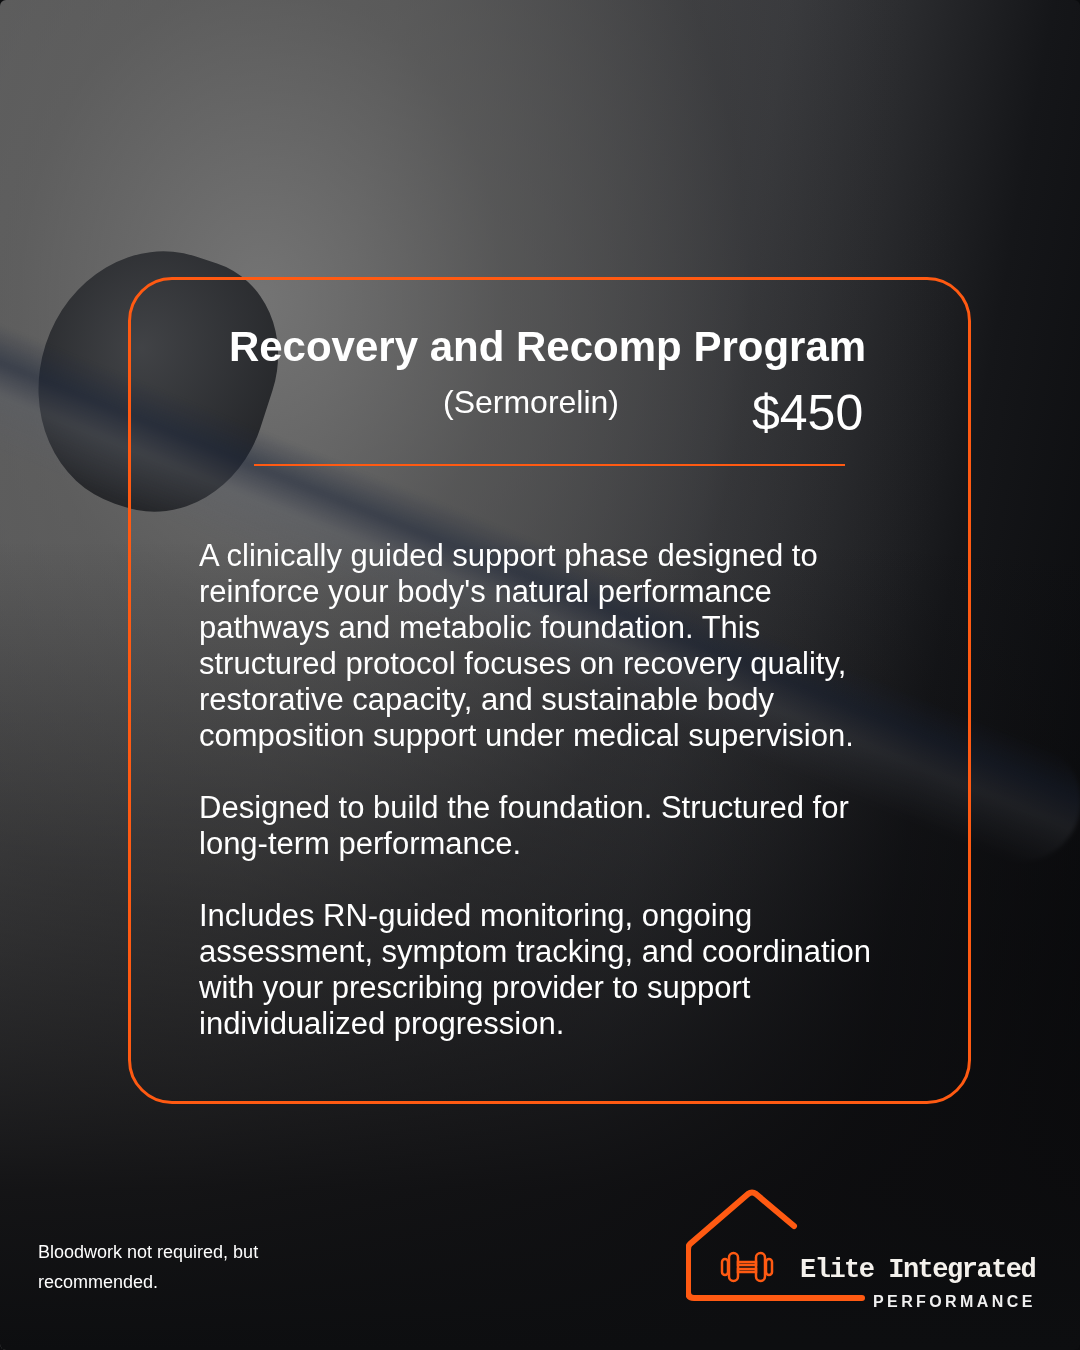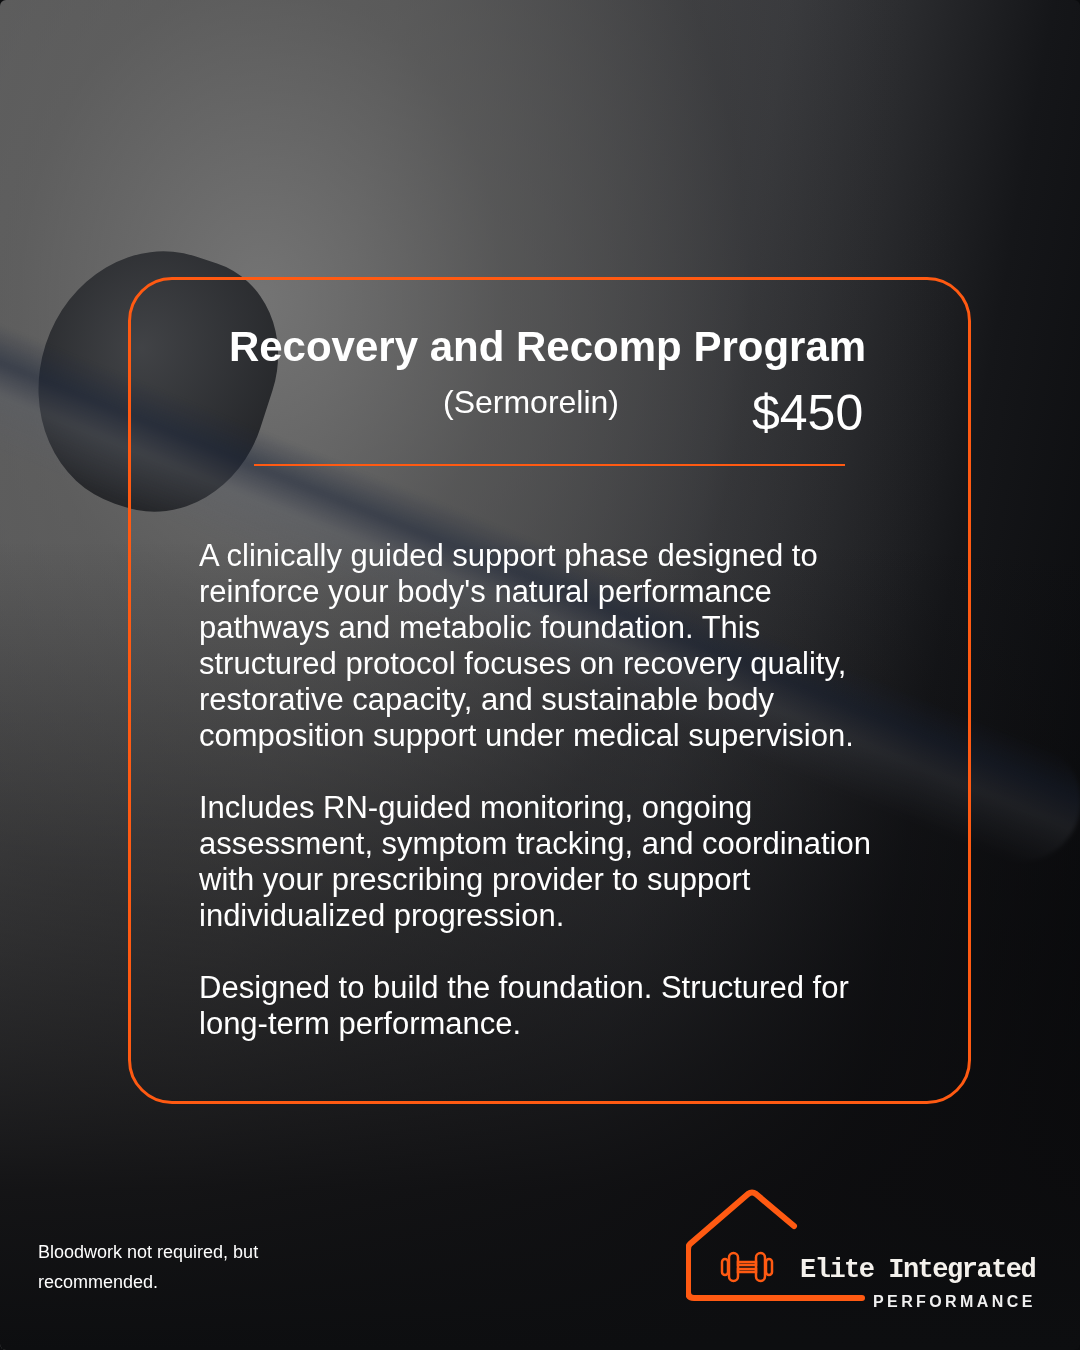--- a/index.html
+++ b/index.html
@@ -80,22 +80,22 @@
 
   <div class="card"></div>
 
   <div class="title">Recovery and Recomp Program</div>
   <div class="subtitle">(Sermorelin)</div>
   <div class="price">$450</div>
   <div class="divider"></div>
 
   <div class="body">
     <p>A clinically guided support phase designed to reinforce your body's natural performance pathways and metabolic foundation. This structured protocol focuses on recovery quality, restorative capacity, and sustainable body composition support under medical supervision.</p>
+    <p>Designed to build the foundation. Structured for long-term performance.</p>
     <p>Includes RN-guided monitoring, ongoing assessment, symptom tracking, and coordination with your prescribing provider to support individualized progression.</p>
-    <p>Designed to build the foundation. Structured for long-term performance.</p>
   </div>
 
   <div class="footnote">Bloodwork not required, but recommended.</div>
 
   <svg class="logo" viewBox="0 0 330 130" width="330" height="130">
 
     <path d="M108 40 L70 8 Q66 5 62 8 L4 58 Q2 60 2 64 L2 106 Q2 112 8 112 L176 112" fill="none" stroke="#ff5a12" stroke-width="6" stroke-linecap="round" stroke-linejoin="round"></path>
 
     <g fill="none" stroke="#ff5a12" stroke-width="2.5">
       <rect x="36" y="73" width="6" height="16" rx="3"></rect>

